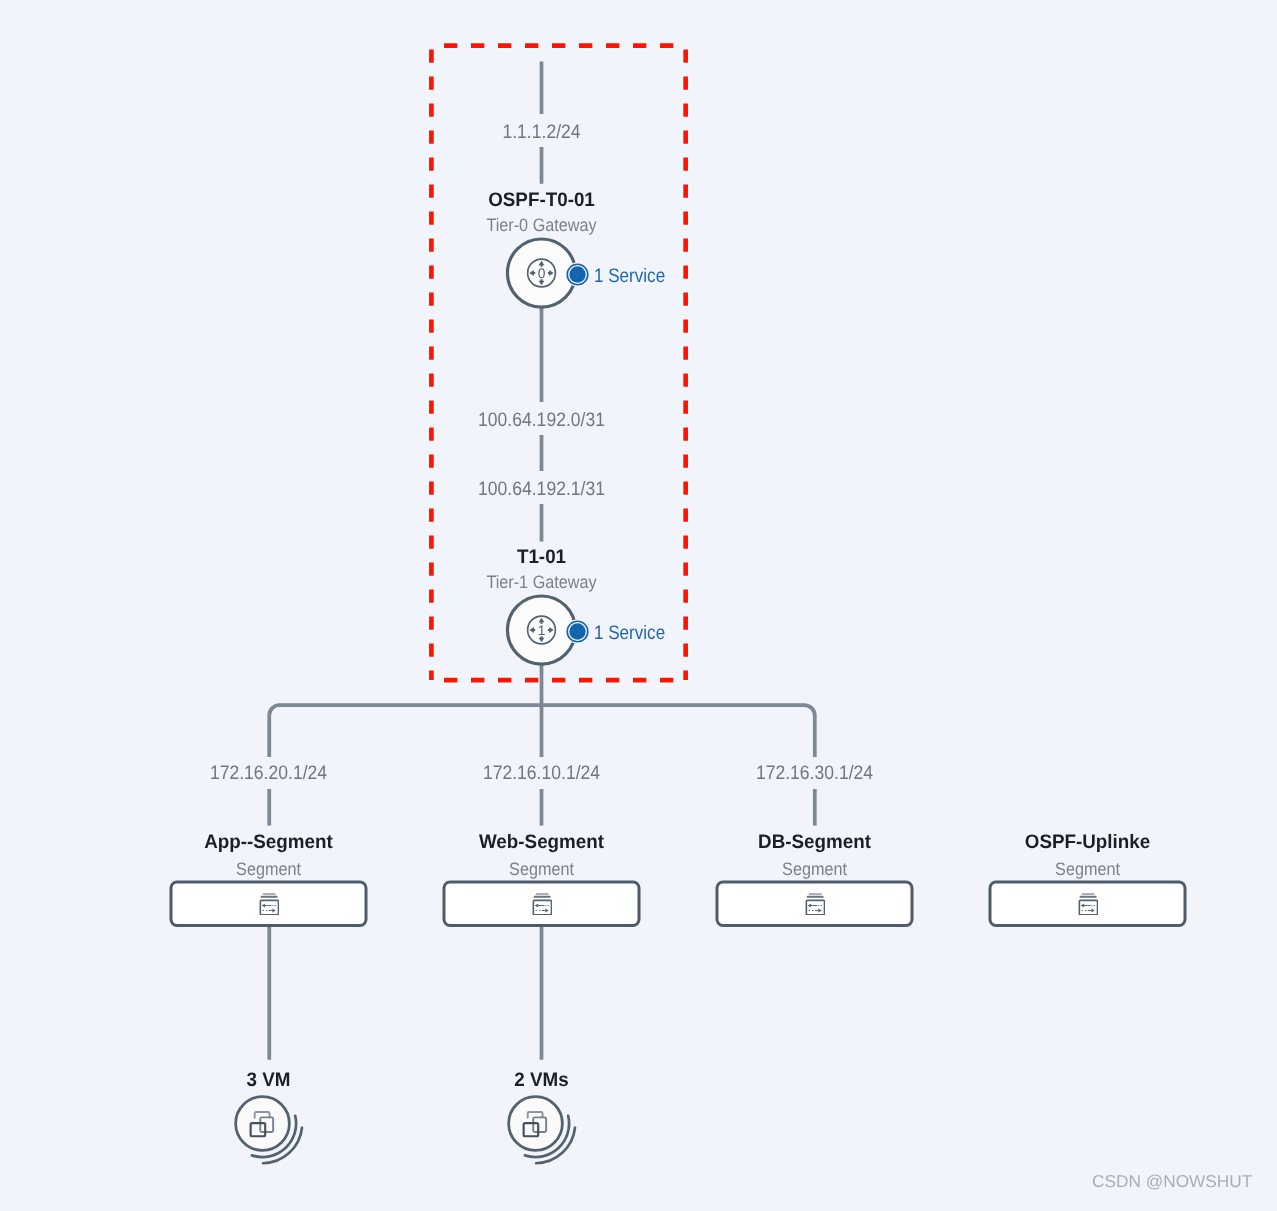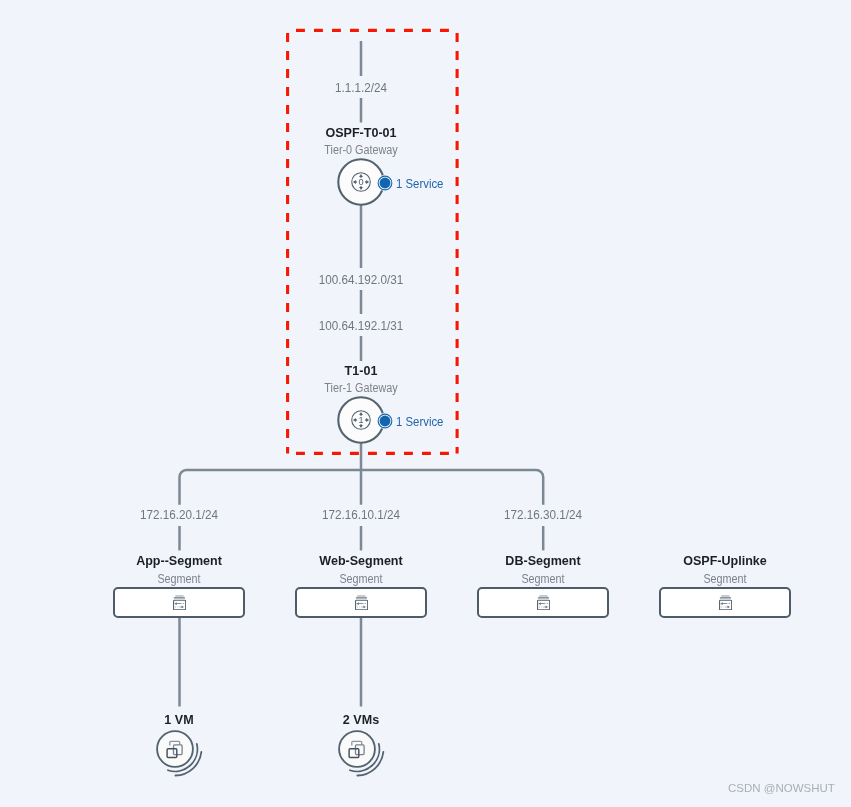--- a/index.html
+++ b/index.html
@@ -167,21 +167,21 @@
   </div>
 
   <div class="lbl title" style="left:725px;top:553px">OSPF-Uplinke</div>
   <div class="lbl sub" style="left:725px;top:572px">Segment</div>
   <div class="segbox" style="left:659px;top:587px;width:132px;height:31px">
     <svg class="swicon" viewBox="0 0 28 30" width="14.5" height="15.5">
       <use href="#switch-glyph"></use>
     </svg>
   </div>
 
-  <div class="lbl vmlbl" style="left:179px;top:712px">1 VM</div>
+  <div class="lbl vmlbl" style="left:179px;top:712px">3 VM</div>
   <svg class="icosvg" style="left:156px;top:730px" width="48" height="48" viewBox="0 0 48 48">
     <use href="#vmgroup-glyph"></use>
   </svg>
 
   <div class="lbl vmlbl" style="left:361px;top:712px">2 VMs</div>
   <svg class="icosvg" style="left:338px;top:730px" width="48" height="48" viewBox="0 0 48 48">
     <use href="#vmgroup-glyph"></use>
   </svg>
 
   <svg class="layer" viewBox="0 0 851 807" width="851" height="807">

